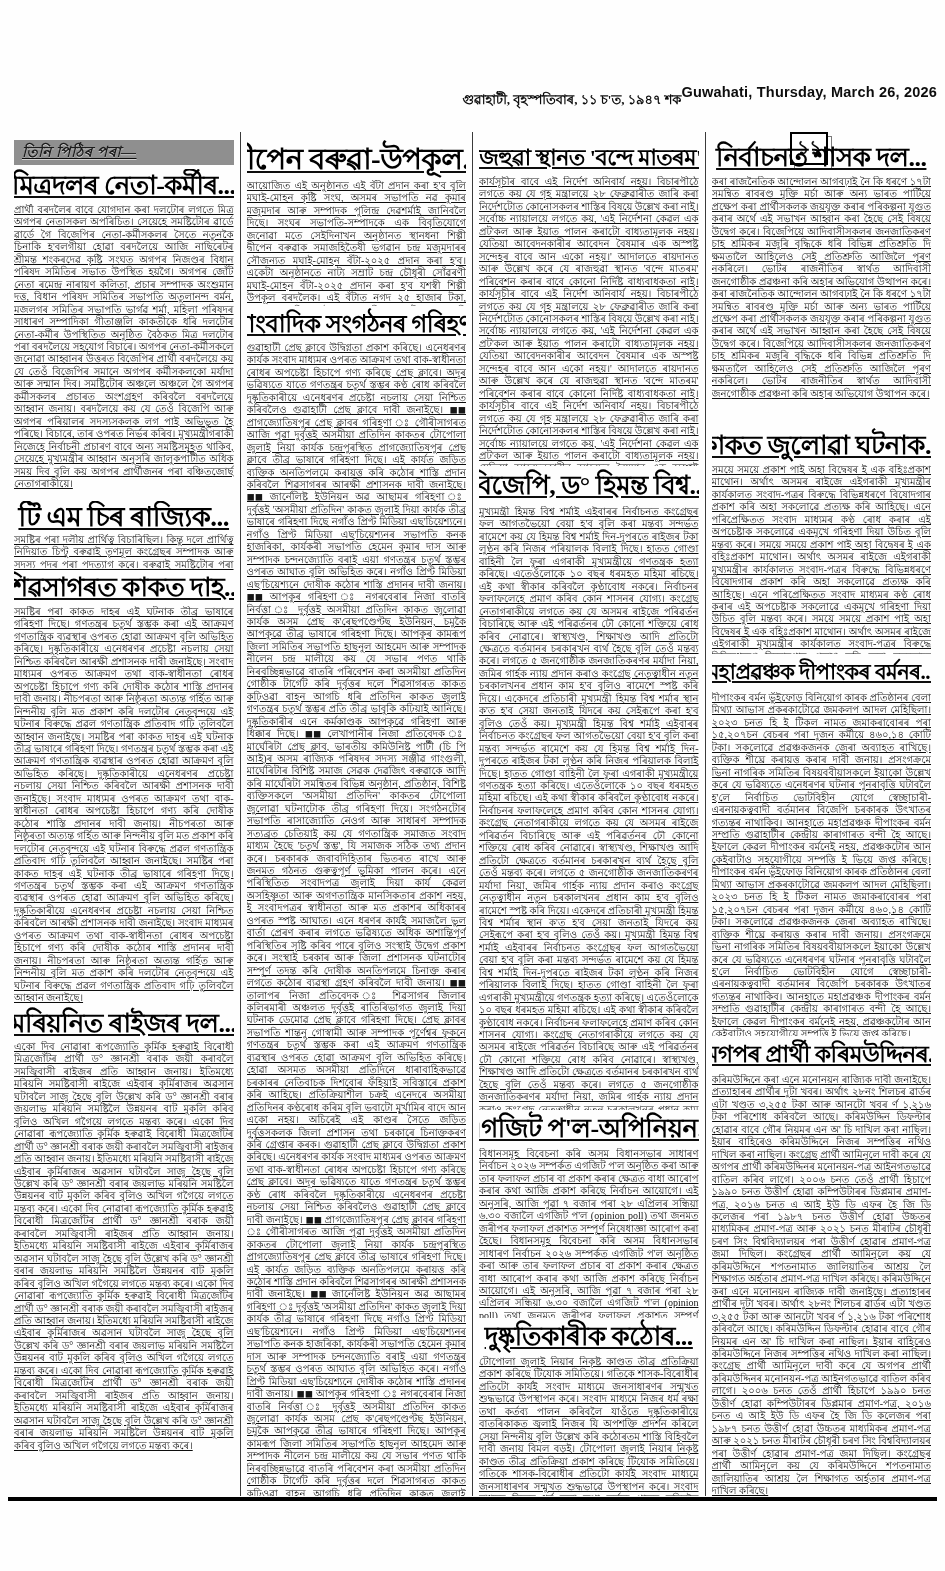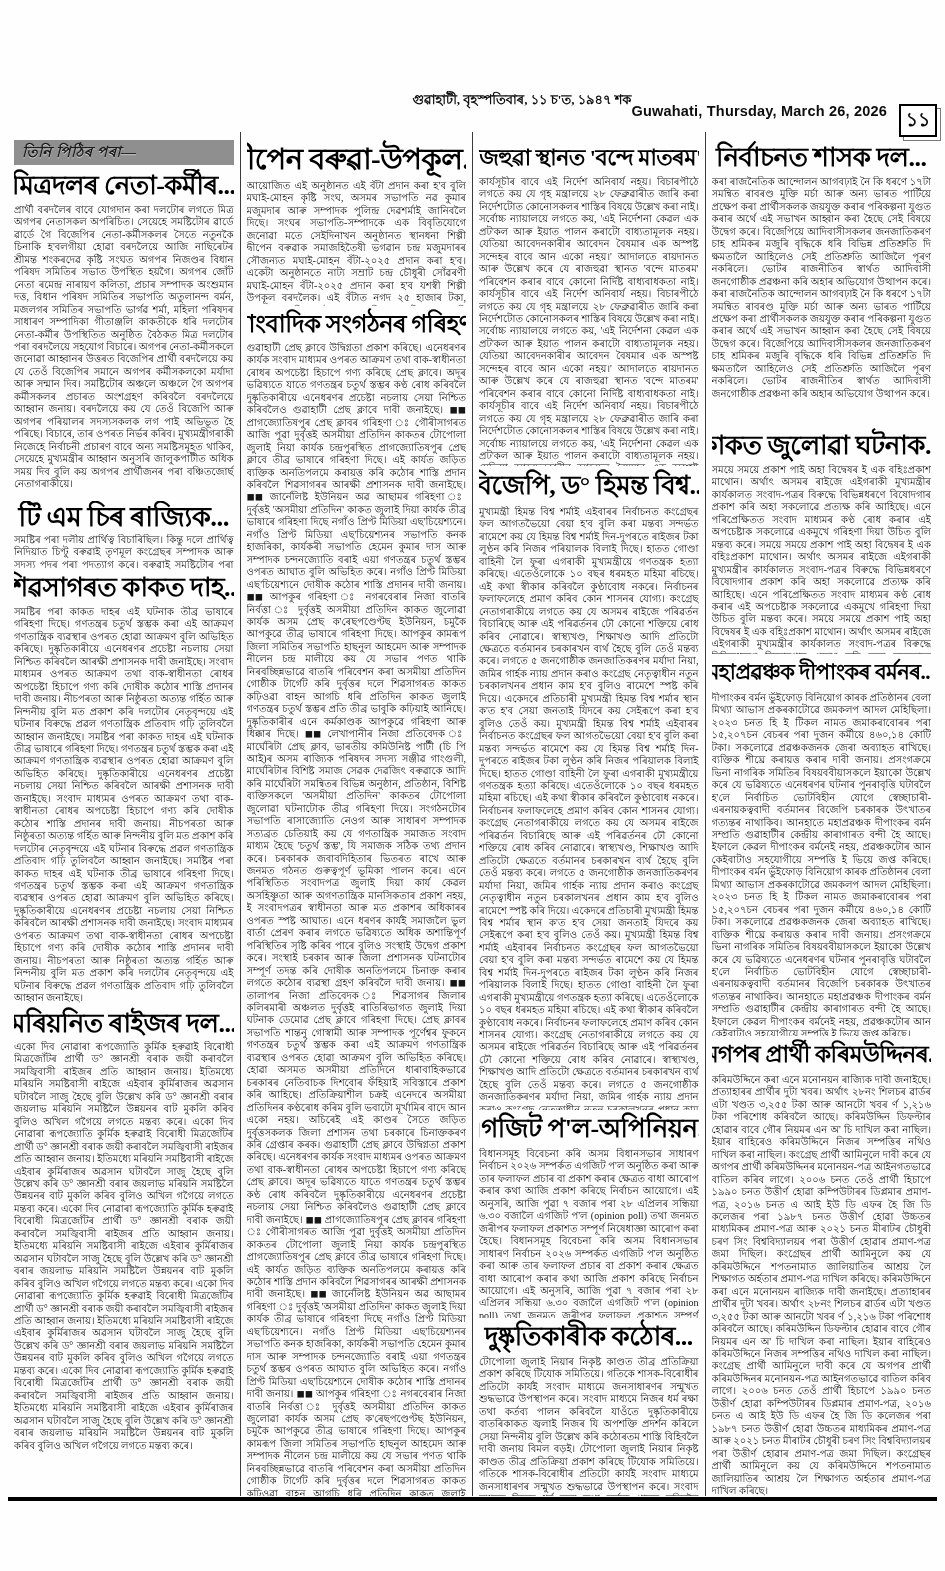--- a/index.html
+++ b/index.html
@@ -2,36 +2,36 @@
 <html><head>
 <meta charset="utf-8">
 <style>
   html,body{margin:0;padding:0;background:#e8e8e8;}
   .page{position:relative;width:945px;height:1571px;background:#fefefe;margin:0 auto;
         font-family:"Liberation Serif","DejaVu Serif",serif;color:#0d0d0d;overflow:hidden;}
   
   .topbar{position:absolute;top:84px;left:10px;right:8px;display:flex;
           justify-content:flex-end;align-items:flex-start;}
   .date-left{font-size:13px;font-weight:bold;padding-top:6px;}
-  .right-grp{display:flex;align-items:center;gap:12px;}
+  .right-grp{display:flex;align-items:center;gap:12px;flex-direction:column;}
   .date-right{font-family:"Liberation Sans","DejaVu Sans",sans-serif;
               font-size:14.5px;font-weight:bold;letter-spacing:.2px;}
   .pagebox{width:34px;height:29px;border:2px solid #000;display:flex;align-items:center;
            justify-content:center;font-size:19px;font-weight:bold;background:#fff;
            box-shadow:4px 4px 0 -1px #fff,4px 4px 0 0 #7a7a7a;margin-top:20px;}
   
   .mastrow{position:absolute;top:108px;left:8px;right:8px;height:24px;
            display:flex;align-items:center;}
   .dline{border-top:4px solid #000;border-bottom:2px solid #000;height:3px;}
   .dline.short{width:14px;}
   .dline.grow{flex:1;}
   .mast-title{font-size:17px;font-weight:bold;padding:0 6px;white-space:nowrap;}
   
   .cols{position:absolute;top:132px;left:8px;right:8px;height:1364px;display:flex;}
-  .col{flex:1;padding:8px 6px;overflow:hidden;}
+  .col{flex:1;padding:8px 6px;overflow:hidden;text-decoration:underline;}
   .col + .col{border-left:1px solid #3a3a3a;}
   .kicker{background:#8f8f8f;color:#1c1c1c;font-style:italic;font-weight:bold;
           font-size:15px;display:flex;align-items:center;padding-left:8px;
           margin-bottom:4px;letter-spacing:.5px;text-shadow:0 1px 0 #cfcfcf;}
   .headline{font-weight:bold;color:#000;text-align:center;display:flex;
             align-items:center;justify-content:center;line-height:1.02;
             white-space:nowrap;overflow:hidden;letter-spacing:-0.5px;}
   .body-txt{font-size:10px;line-height:12.45px;text-align:justify;overflow:hidden;
             word-break:break-word;color:#161616;}
   .bottomrule{position:absolute;top:1497px;left:8px;right:8px;height:4px;background:#000;}

